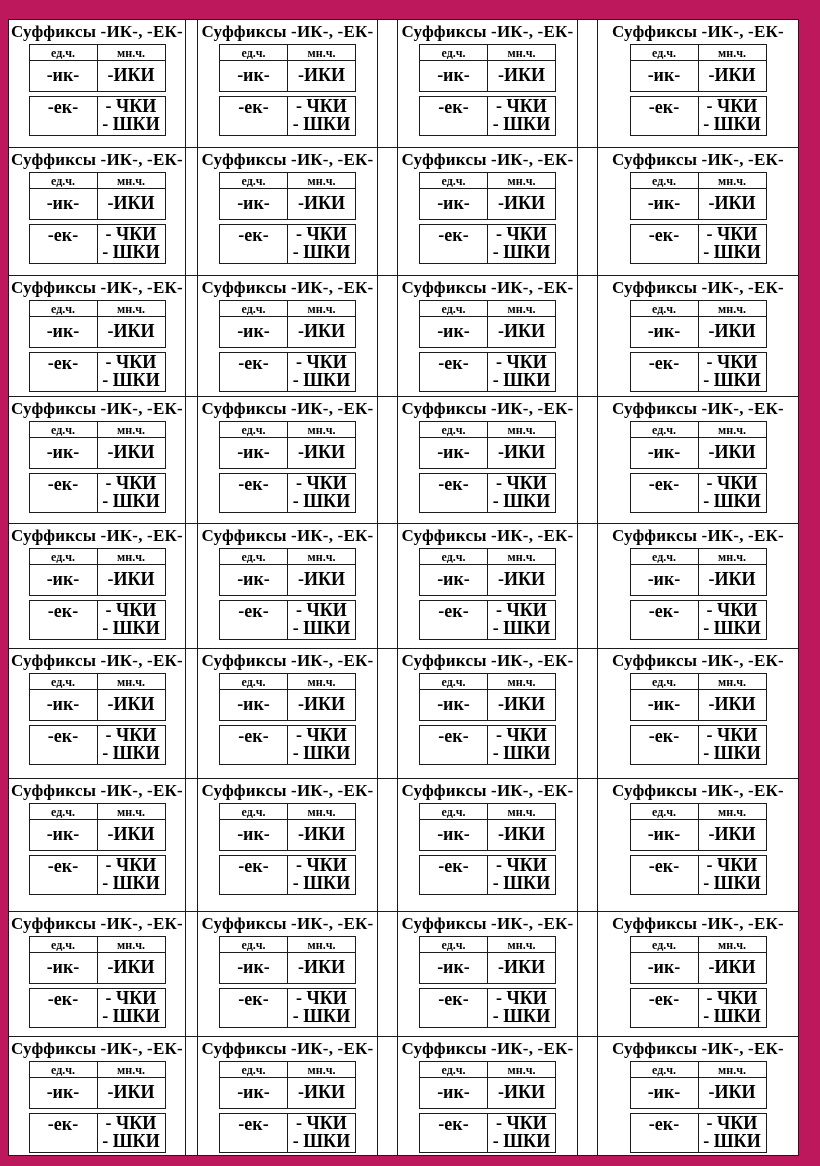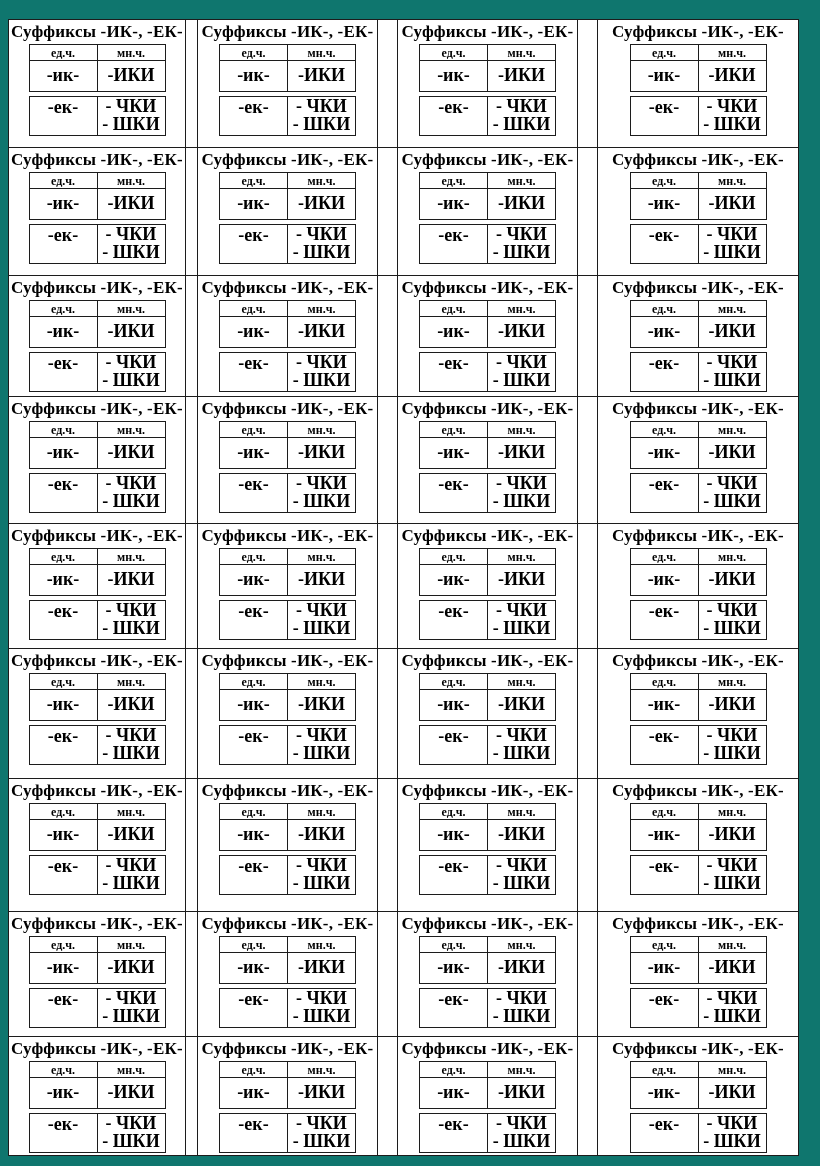--- a/index.html
+++ b/index.html
@@ -6,21 +6,21 @@
     margin: 0;
     padding: 0;
     background: #ffffff;
     font-family: "Liberation Serif", "DejaVu Serif", serif;
     color: #000000;
   }
   .page {
     position: relative;
     width: 820px;
     height: 1166px;
-    background: #0f766e;
+    background: #be185d;
     overflow: hidden;
   }
   
   table.grid {
     position: absolute;
     left: 8px;
     top: 19px;
     border-collapse: collapse;
     table-layout: fixed;
   }

